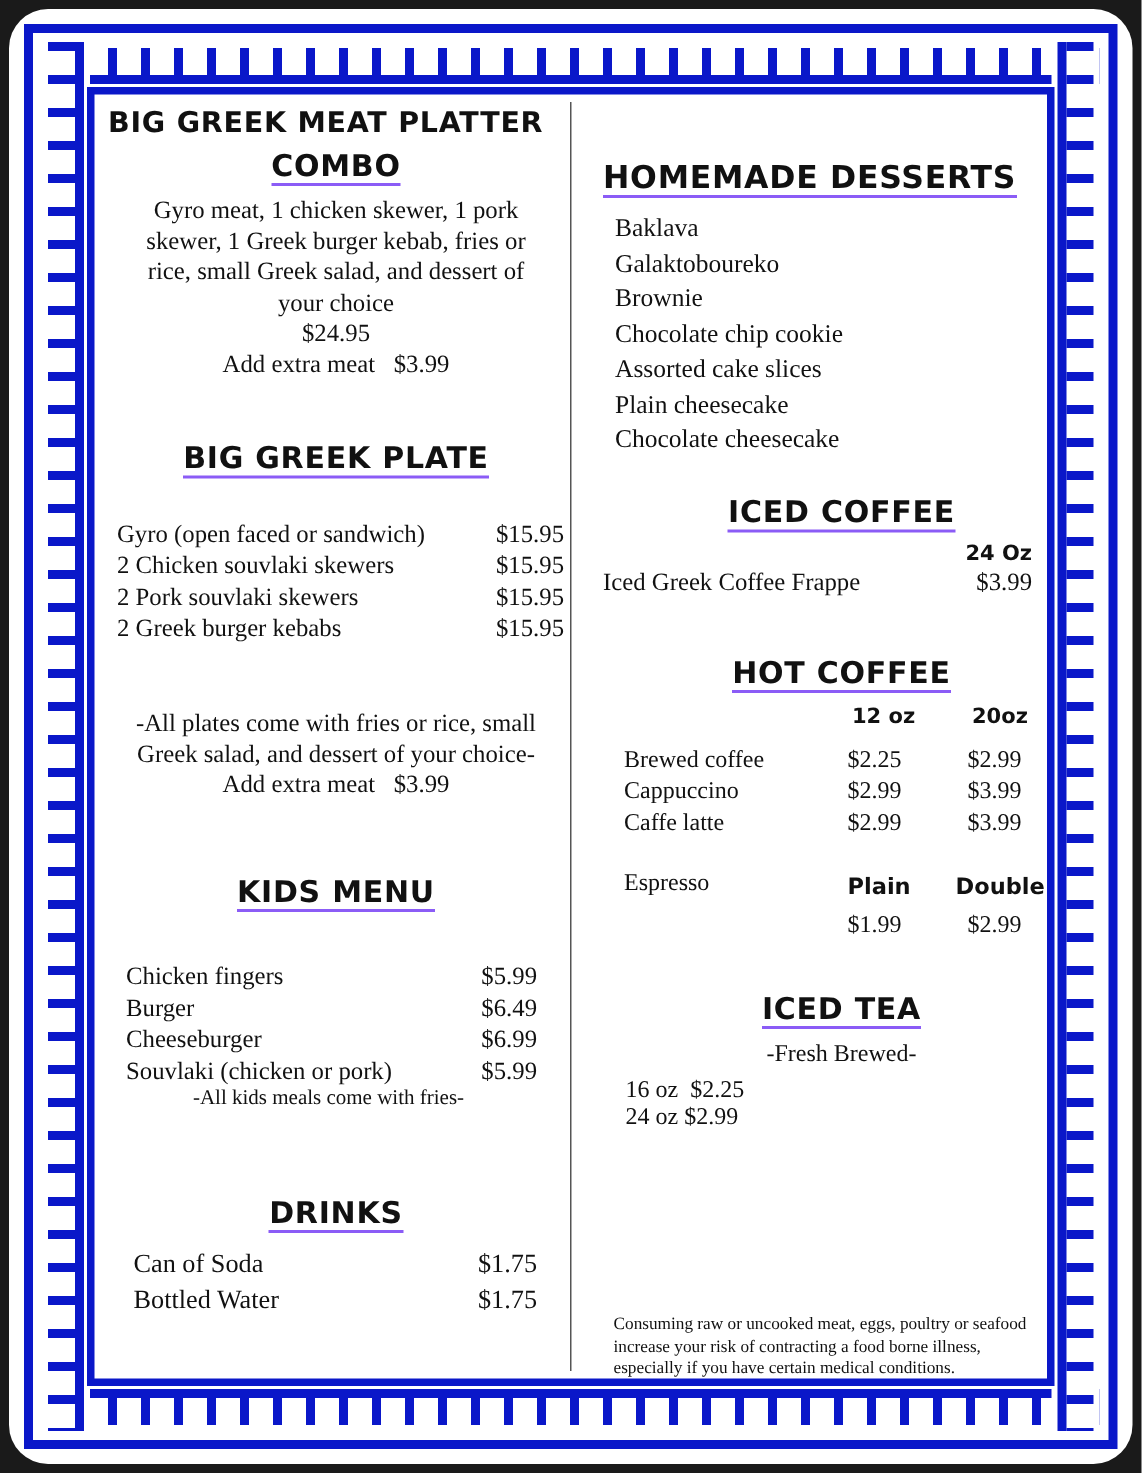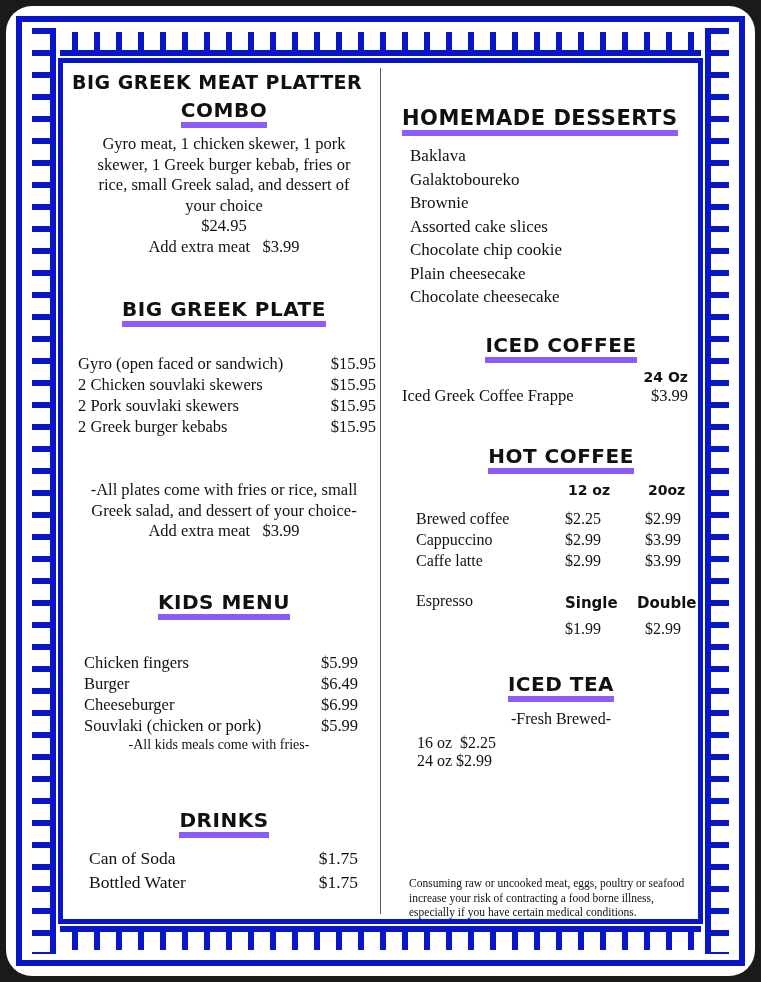--- a/index.html
+++ b/index.html
@@ -17,21 +17,21 @@
     background-image: repeating-linear-gradient(180deg, #0a17c9 0 6px, transparent 6px 22px),
                       linear-gradient(#0a17c9,#0a17c9);
     background-size: 18px 100%, 6px 100%; background-repeat:no-repeat; }
   .key-left { left:22px; background-position: 4px 0, 22px 0; }
   .key-right { right:22px; background-position: 10px 0, 4px 0; }
   .inner-line { position:absolute; left:52px; top:52px; width:645px; height:866px; box-sizing:border-box; border:5px solid #0a17c9; background:#fff; }
   .divider { position:absolute; left:374px; top:62px; width:1px; height:846px; background:#555; }
   .col { position:absolute; }
   .left-col { left:62px; top:64px; width:312px; }
   .right-col { left:396px; top:100px; width:298px; }
-  .heading { font-family:"DejaVu Sans", sans-serif; font-weight:bold; letter-spacing:0.5px; font-size:20px; text-transform:uppercase; display:inline-block; border-bottom:6px solid #8b5cf6; line-height:24px; }
+  .heading { font-family:"DejaVu Sans", sans-serif; font-weight:bold; letter-spacing:0.5px; font-size:20px; text-transform:uppercase; display:inline-block; border-bottom:2px solid #8b5cf6; line-height:24px; }
   .heading.nounder { border-bottom:none; }
   .center { text-align:center; }
   .txt { font-size:16.5px; line-height:20.5px; }
   .row { display:flex; justify-content:space-between; font-size:16.5px; line-height:21px; }
   .small { font-size:14px; line-height:18px; }
   .hdrsmall { font-family:"DejaVu Sans", sans-serif; font-weight:bold; font-size:14px; }
   .disclaimer { font-size:11.5px; line-height:14.5px; }
 </style>
 </head>
 <body>
@@ -124,22 +124,22 @@
     </section>
   </div>
 
   <div class="col right-col">
     <section>
       <span class="heading" style="font-size:21px;">Homemade Desserts</span>
       <div style="margin-top:8px;padding-left:8px;font-size:17px;line-height:23.5px;">
         <div>Baklava</div>
         <div>Galaktoboureko</div>
         <div>Brownie</div>
+        <div>Chocolate chip cookie</div>
         <div>Assorted cake slices</div>
-        <div>Chocolate chip cookie</div>
         <div>Plain cheesecake</div>
         <div>Chocolate cheesecake</div>
       </div>
     </section>
 
     <section style="margin-top:24px;">
       <div class="center" style="margin-left:20px;"><span class="heading">Iced Coffee</span></div>
       <div style="text-align:right;padding-right:12px;margin-top:6px;" class="hdrsmall">24 Oz</div>
       <div class="row" style="padding-right:12px;">
           <span>Iced Greek Coffee Frappe</span>
@@ -163,21 +163,21 @@
               <span style="width:80px">$2.99</span>
               <span>$3.99</span>
             </div>
           <div style="display:flex;">
               <span style="width:149px">Caffe latte</span>
               <span style="width:80px">$2.99</span>
               <span>$3.99</span>
             </div>
         </div>
         <span style="position:absolute;left:14px;top:114px;font-size:16px;">Espresso</span>
-        <span class="hdrsmall" style="position:absolute;left:163px;top:116px;font-size:15px;">Single</span>
+        <span class="hdrsmall" style="position:absolute;left:163px;top:116px;font-size:15px;">Plain</span>
         <span class="hdrsmall" style="position:absolute;left:235px;top:116px;font-size:15px;">Double</span>
         <span style="position:absolute;left:163px;top:142px;font-size:16px;">$1.99</span>
         <span style="position:absolute;left:243px;top:142px;font-size:16px;">$2.99</span>
       </div>
     </section>
 
     <section style="margin-top:44px;">
       <div class="center" style="margin-left:20px;"><span class="heading">Iced Tea</span></div>
       <div class="center" style="margin-left:20px;margin-top:8px;font-size:16px;">-Fresh Brewed-</div>
       <div style="display:flex;justify-content:space-between;padding:0 10px 0 15px;margin-top:6px;font-size:16px;flex-direction:column;">

